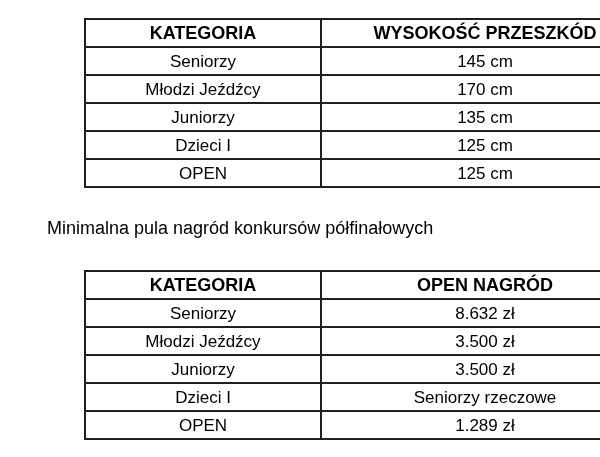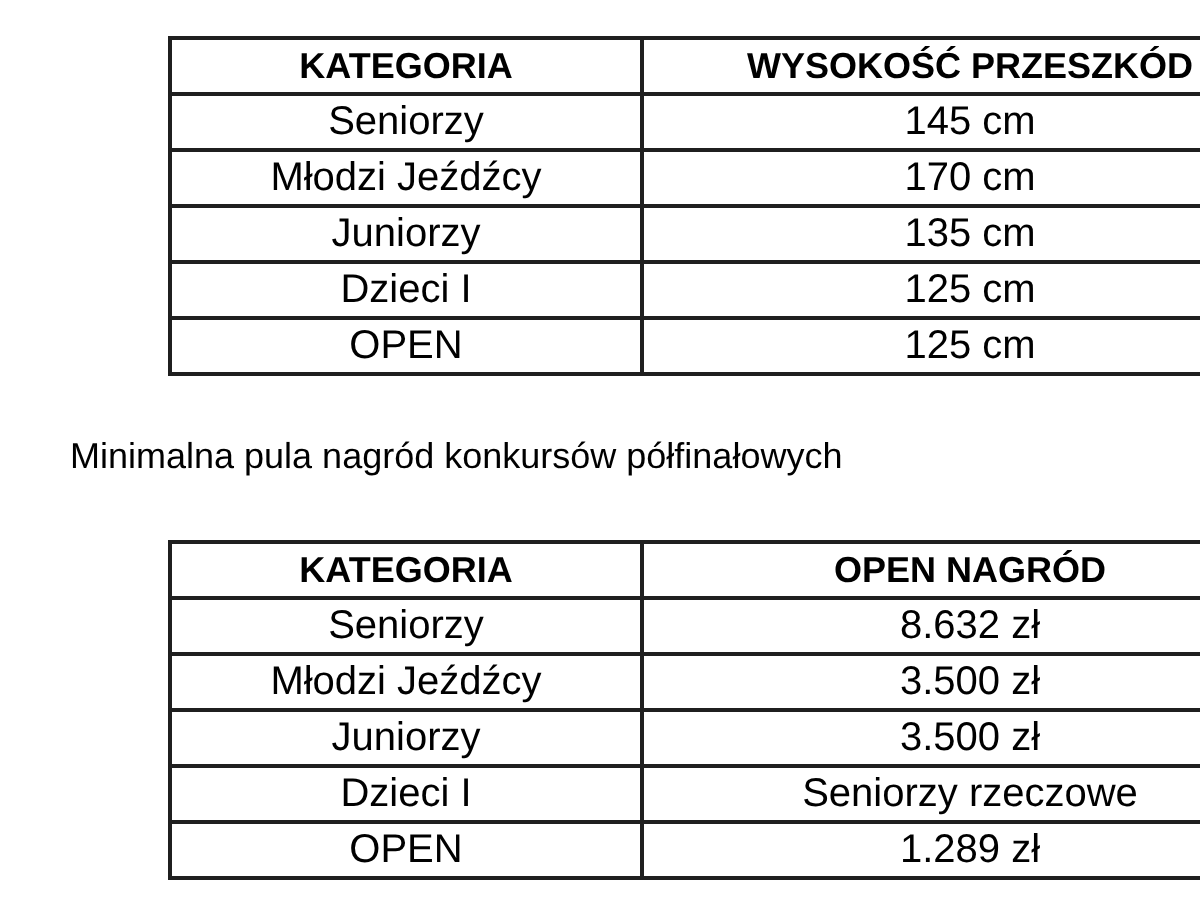--- a/index.html
+++ b/index.html
@@ -28,32 +28,32 @@
   table.table-2 { top: 270px; }
   col.col-category { width: 236px; }
   col.col-value    { width: 328px; }
   .data-table th,
   .data-table td {
     border: 2px solid #1f1f1f;
     height: 28px;
     padding: 0 4px;
     text-align: center;
     vertical-align: middle;
-    font-size: 20px;
+    font-size: 17px;
     line-height: 1;
     white-space: nowrap;
     overflow: hidden;
   }
   .data-table th {
     font-size: 18px;
     font-weight: bold;
   }
   .doc-caption {
     position: absolute;
-    left: 2px;
+    left: 14px;
     top: 216px;
     margin: 0;
     font-size: 18px;
     line-height: 24px;
     font-weight: normal;
     white-space: nowrap;
   }
 </style>
 </head>
 <body>

